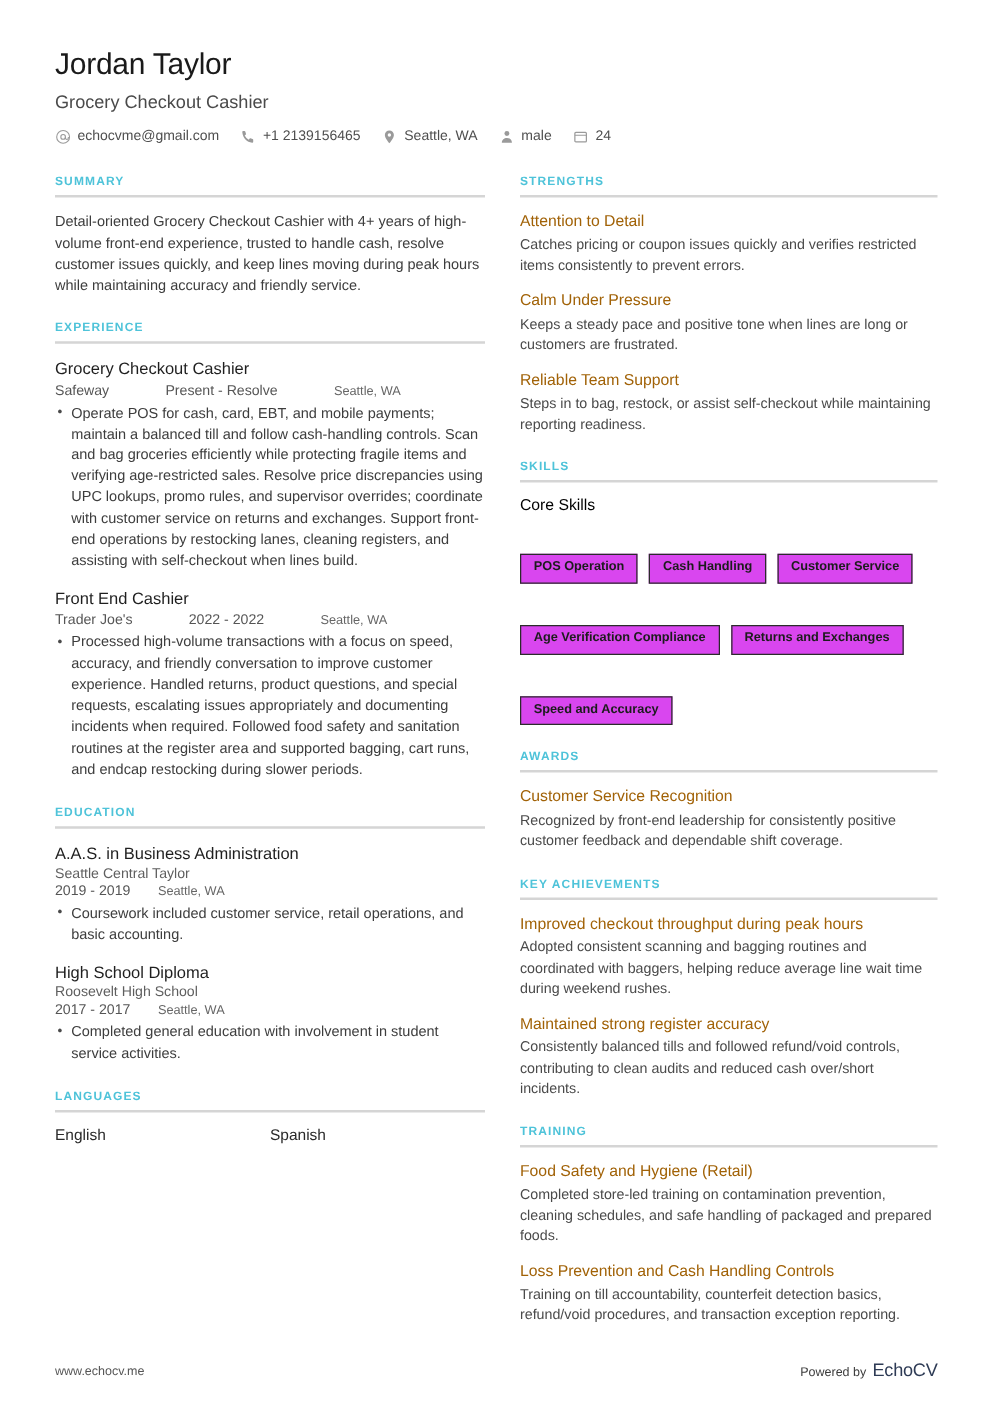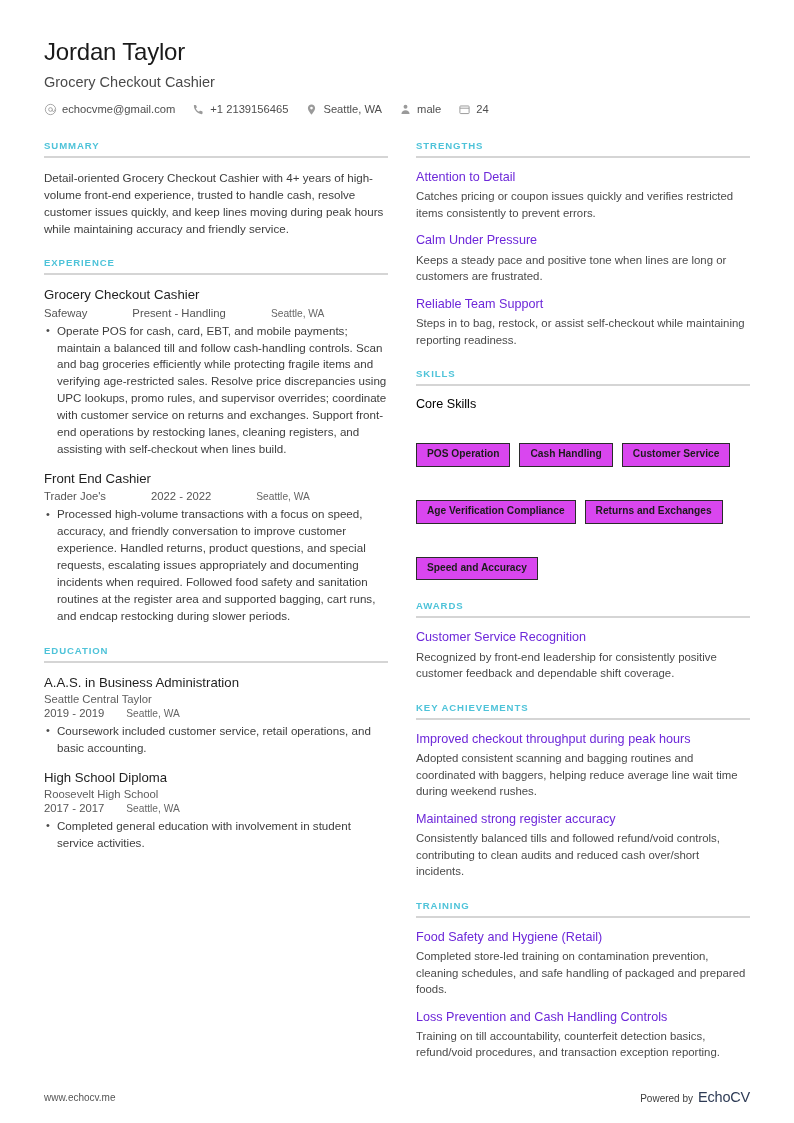--- a/index.html
+++ b/index.html
@@ -174,21 +174,21 @@
     top: -0.5px;
     color: #4a4a4a;
     font-size: 11px;
   }
 
   
   .block { margin-bottom: 11px; }
   .block:last-child { margin-bottom: 0; }
   .block-title {
     font-size: 12.6px;
-    color: #6d28d9;
+    color: #a16207;
     font-weight: 400;
     line-height: 1.3;
     margin-bottom: 3px;
   }
   .block-desc {
     font-size: 11.4px;
     line-height: 1.45;
     color: #4a4a4a;
   }
 
@@ -334,21 +334,21 @@
       </div>
 
       <div class="section">
         <div class="section-title">EXPERIENCE</div>
         <div class="section-rule"></div>
 
         <div class="entry">
           <div class="entry-title">Grocery Checkout Cashier</div>
           <div class="entry-meta">
             <span class="entry-org">Safeway</span>
-            <span class="entry-dates">Present - Handling</span>
+            <span class="entry-dates">Present - Resolve</span>
             <span class="entry-loc">Seattle, WA</span>
           </div>
           <ul class="bullets">
             <li>Operate POS for cash, card, EBT, and mobile payments; maintain a balanced till and follow cash-handling controls. Scan and bag groceries efficiently while protecting fragile items and verifying age-restricted sales. Resolve price discrepancies using UPC lookups, promo rules, and supervisor overrides; coordinate with customer service on returns and exchanges. Support front-end operations by restocking lanes, cleaning registers, and assisting with self-checkout when lines build.</li>
           </ul>
         </div>
 
         <div class="entry">
           <div class="entry-title">Front End Cashier</div>
           <div class="entry-meta">
@@ -384,20 +384,30 @@
           <div class="edu-meta">
             <span class="edu-dates">2017 - 2017</span>
             <span class="edu-loc">Seattle, WA</span>
           </div>
           <ul class="bullets">
             <li>Completed general education with involvement in student service activities.</li>
           </ul>
         </div>
       </div>
 
+      <div class="section" style="margin-top:14px;">
+        <div class="section-title">LANGUAGES</div>
+        <div class="section-rule"></div>
+        <div class="lang-wrap">
+          <div class="lang-row">
+            <span class="lang-name">English</span>
+            <span class="lang-name">Spanish</span>
+          </div>
+        </div>
+      </div>
 
     </div>
 
     <div class="col-right">
 
       <div class="section">
         <div class="section-title">STRENGTHS</div>
         <div class="section-rule"></div>
 
         <div class="block">

